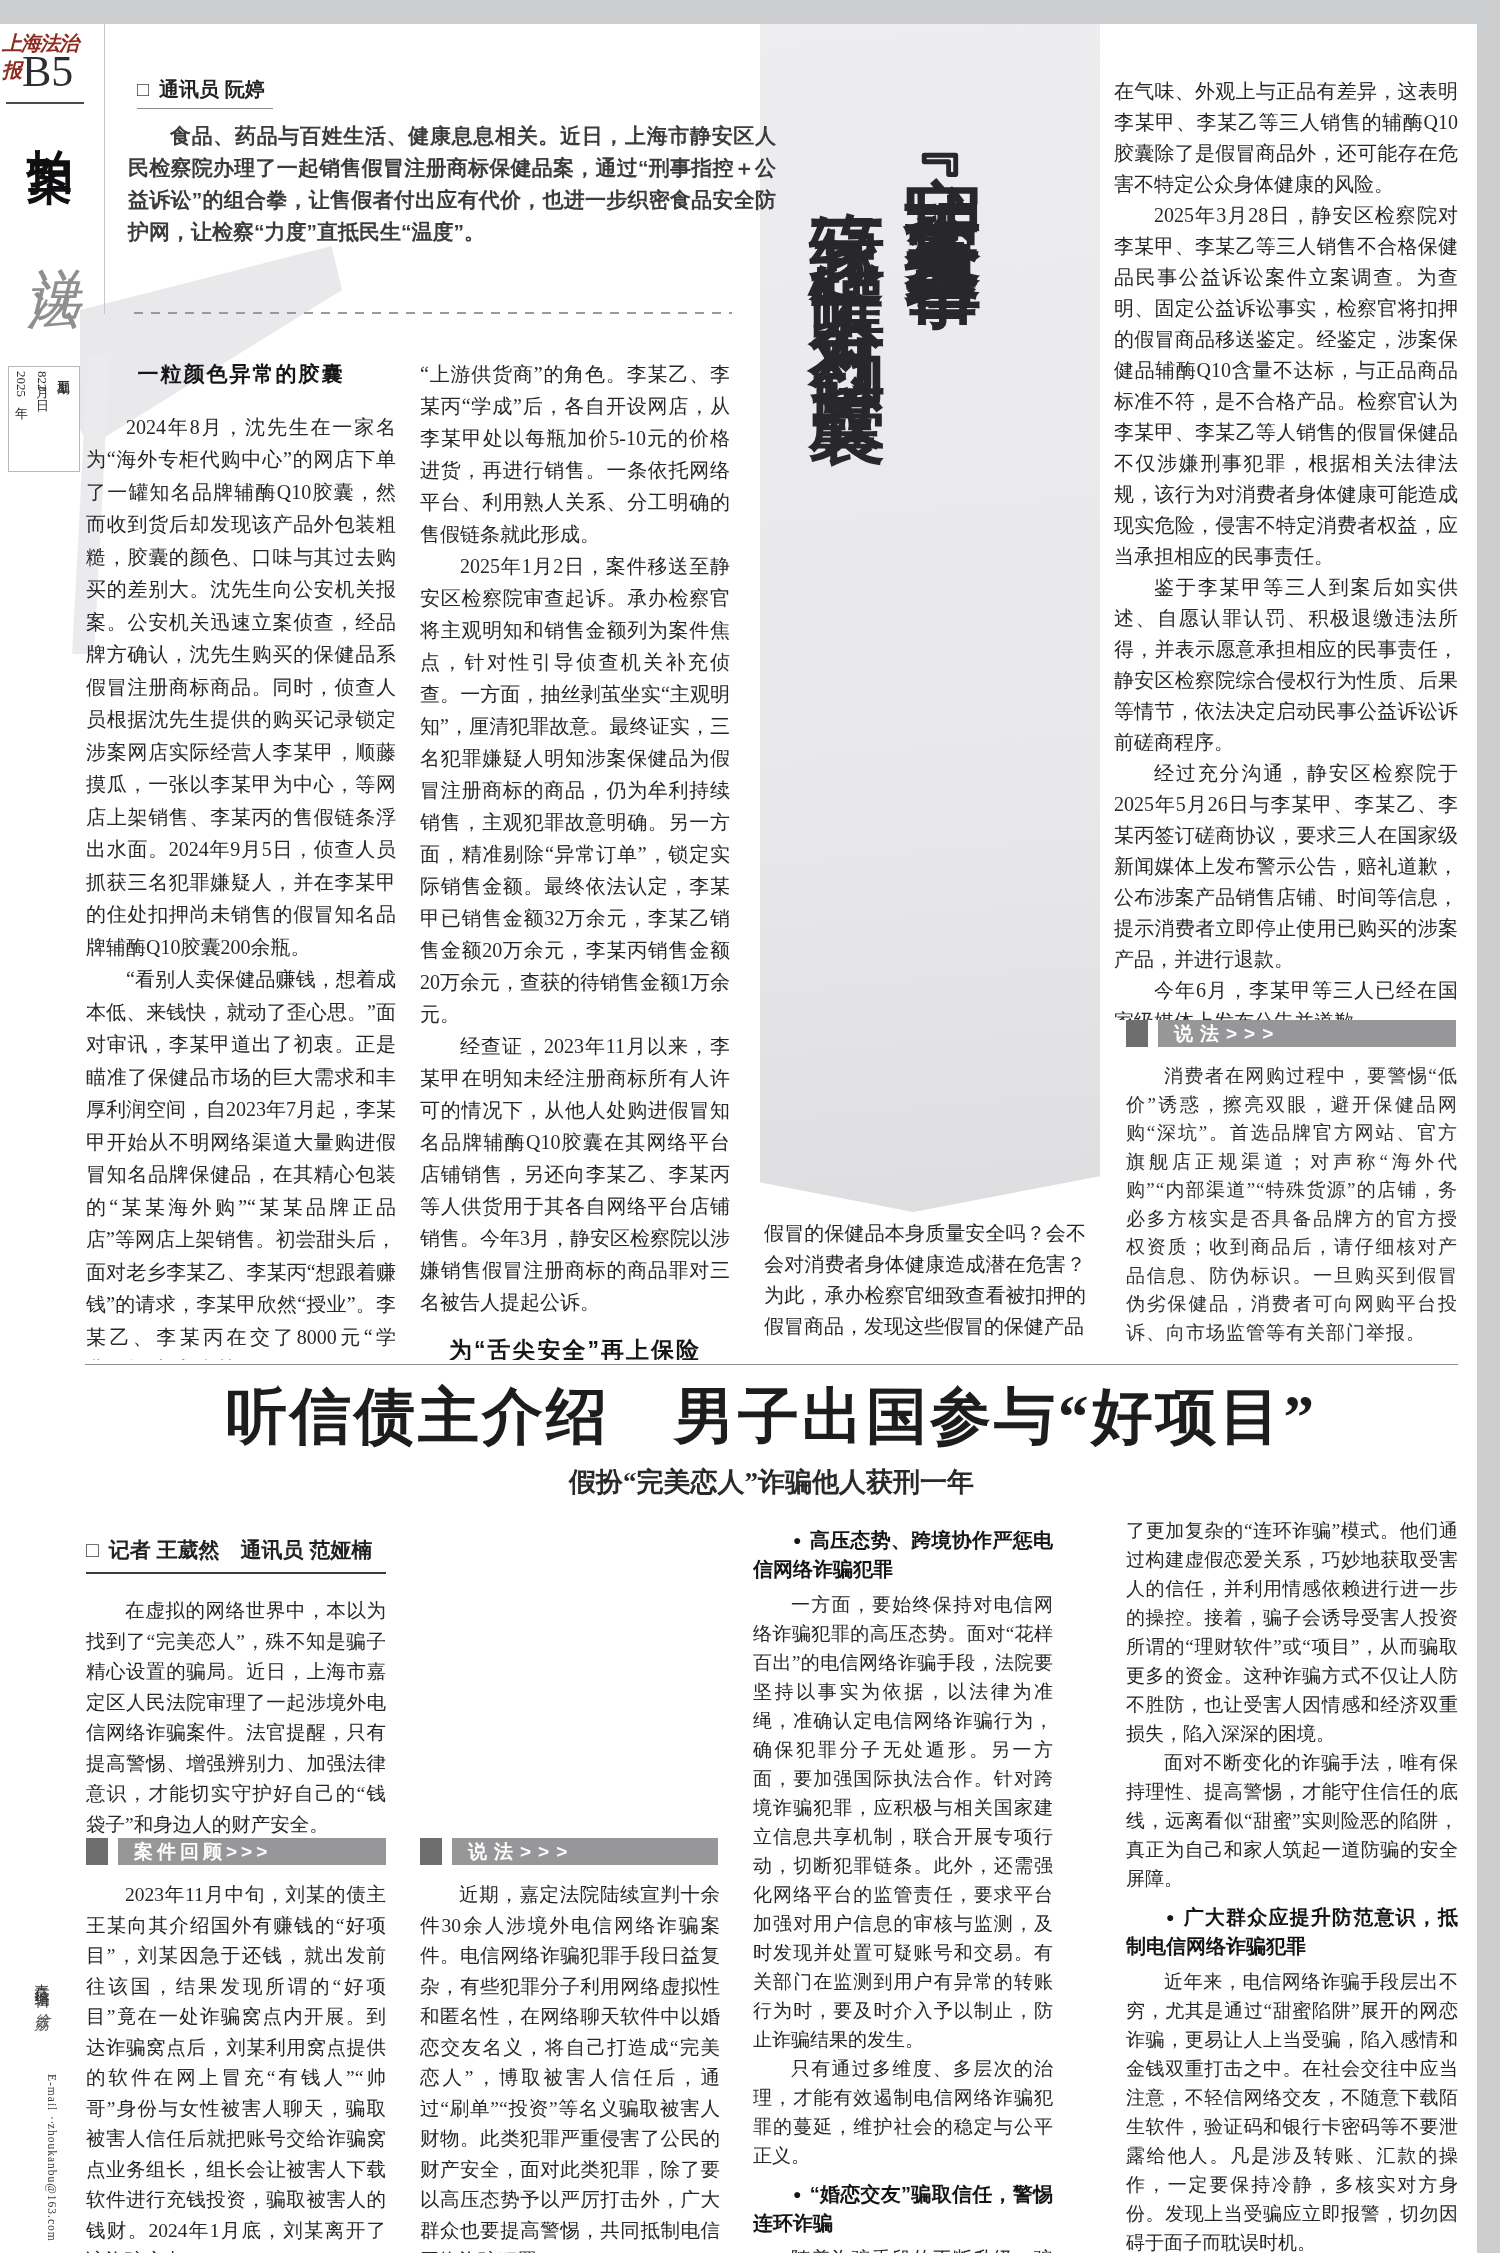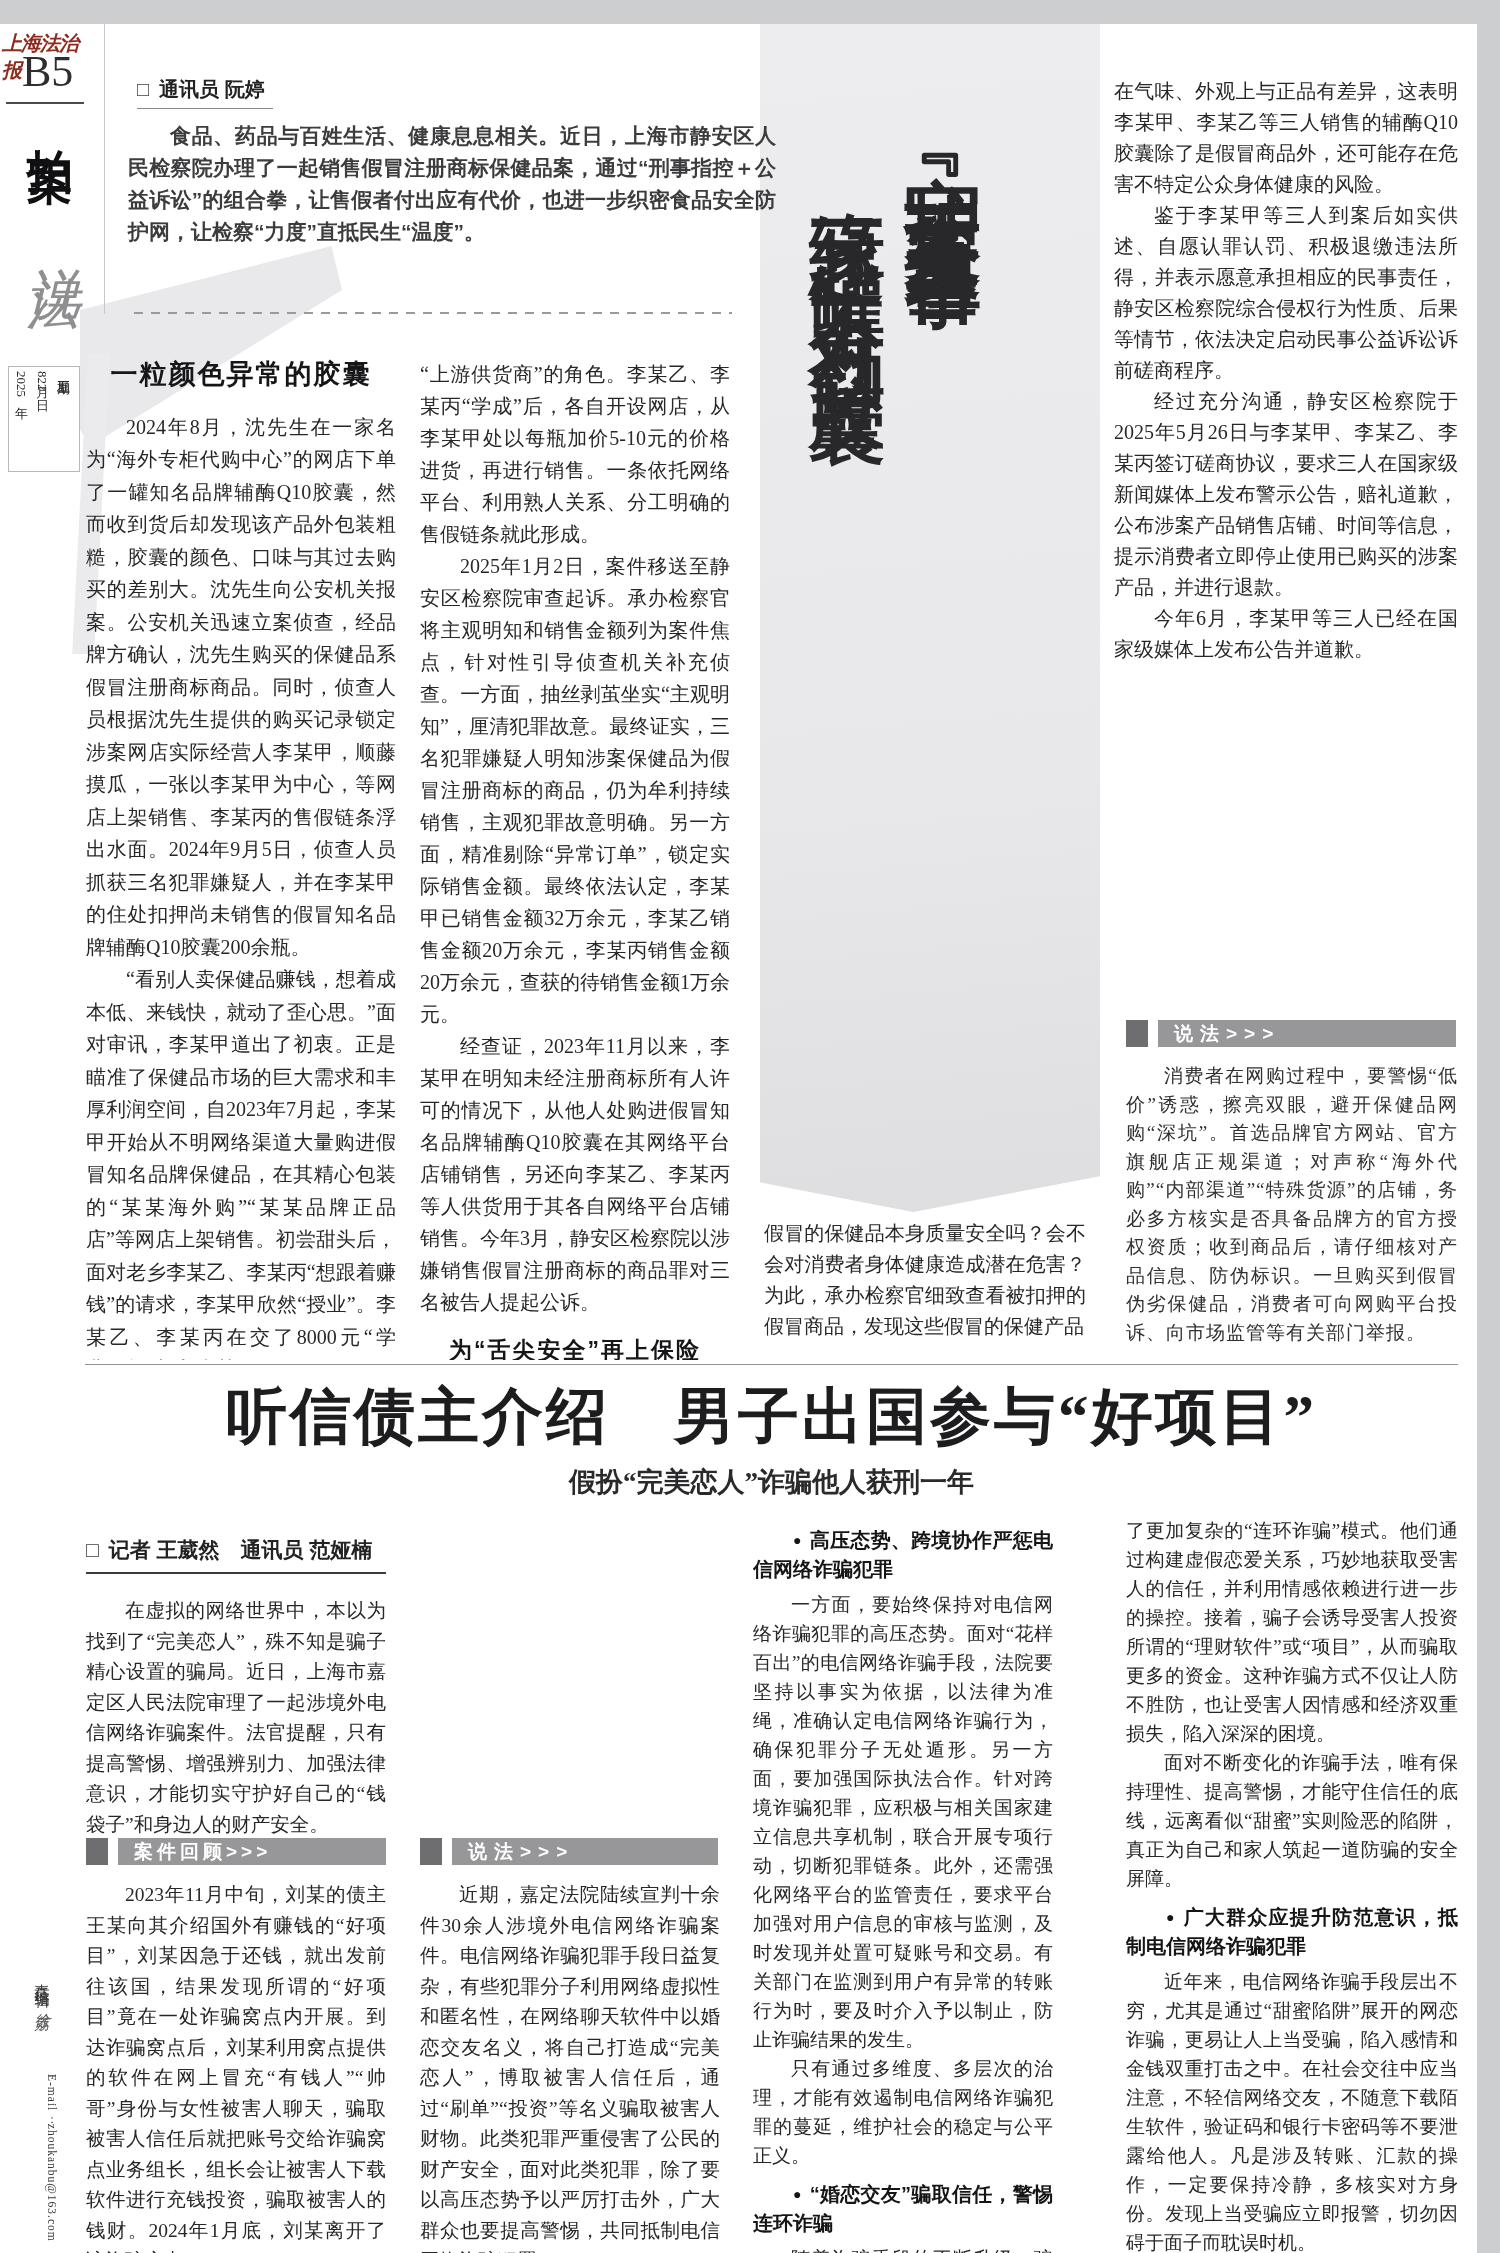--- a/index.html
+++ b/index.html
@@ -42,21 +42,21 @@
   .intro-text{left:128px;top:96px;width:648px;font-size:21px;line-height:32px;font-weight:700;
               text-align:justify;text-indent:2em;color:#3c3c3e;}
   .hl{font-weight:900;color:#28282a;}
   .hl1{left:892px;top:90px;height:990px;font-size:76px;letter-spacing:8px;}
   .hl2{left:796px;top:126px;height:990px;font-size:76px;letter-spacing:18px;}
   .tcol p, .bcol p{margin:0;text-align:justify;text-indent:2em;}
   .tcol p.cont, .bcol p.cont{text-indent:0;}
   .t-col1{left:86px;top:334px;width:310px;height:1002px;font-size:20px;line-height:32.5px;overflow:hidden;}
   .t-col2{left:420px;top:334px;width:310px;height:1002px;font-size:20px;line-height:32px;overflow:hidden;}
   .sec-head{font-weight:900;text-align:center;letter-spacing:2px;color:#161618;}
-  .sec1{font-size:27px;margin:0 0 20px 0;}
+  .sec1{font-size:21px;margin:0 0 20px 0;}
   .sec2{font-size:23px;margin:16px 0 12px 0;text-align:center;}
   .t-under{left:764px;top:1194px;width:322px;height:132px;font-size:20px;line-height:31px;
            text-align:justify;overflow:hidden;}
   .t-col3{left:1114px;top:52px;width:344px;height:944px;font-size:20px;line-height:31px;overflow:hidden;}
   .bar-sq{width:22px;height:27px;background:#6e6e71;}
   .bar{height:27px;background:#97979a;}
   .bar-label{display:block;color:#fff;font-weight:900;font-size:19px;line-height:27px;
              letter-spacing:7px;padding-left:16px;white-space:nowrap;}
   .t-tips{left:1126px;top:1038px;width:332px;height:298px;font-size:19px;line-height:28.5px;
           letter-spacing:1px;color:#313134;text-align:justify;overflow:hidden;}
@@ -128,20 +128,21 @@
     <p>2025年1月2日，案件移送至静安区检察院审查起诉。承办检察官将主观明知和销售金额列为案件焦点，针对性引导侦查机关补充侦查。一方面，抽丝剥茧坐实“主观明知”，厘清犯罪故意。最终证实，三名犯罪嫌疑人明知涉案保健品为假冒注册商标的商品，仍为牟利持续销售，主观犯罪故意明确。另一方面，精准剔除“异常订单”，锁定实际销售金额。最终依法认定，李某甲已销售金额32万余元，李某乙销售金额20万余元，李某丙销售金额20万余元，查获的待销售金额1万余元。</p>
     <p>经查证，2023年11月以来，李某甲在明知未经注册商标所有人许可的情况下，从他人处购进假冒知名品牌辅酶Q10胶囊在其网络平台店铺销售，另还向李某乙、李某丙等人供货用于其各自网络平台店铺销售。今年3月，静安区检察院以涉嫌销售假冒注册商标的商品罪对三名被告人提起公诉。</p>
     <div class="sec-head sec2 sans">为“舌尖安全”再上保险</div>
 
   </div>
 
   <div class="abs t-under">假冒的保健品本身质量安全吗？会不会对消费者身体健康造成潜在危害？为此，承办检察官细致查看被扣押的假冒商品，发现这些假冒的保健产品</div>
 
   <div class="abs t-col3 tcol">
     <p class="cont">在气味、外观上与正品有差异，这表明李某甲、李某乙等三人销售的辅酶Q10胶囊除了是假冒商品外，还可能存在危害不特定公众身体健康的风险。</p>
+    <p>2025年3月28日，静安区检察院对李某甲、李某乙等三人销售不合格保健品民事公益诉讼案件立案调查。为查明、固定公益诉讼事实，检察官将扣押的假冒商品移送鉴定。经鉴定，涉案保健品辅酶Q10含量不达标，与正品商品标准不符，是不合格产品。检察官认为李某甲、李某乙等人销售的假冒保健品不仅涉嫌刑事犯罪，根据相关法律法规，该行为对消费者身体健康可能造成现实危险，侵害不特定消费者权益，应当承担相应的民事责任。</p>
     <p>鉴于李某甲等三人到案后如实供述、自愿认罪认罚、积极退缴违法所得，并表示愿意承担相应的民事责任，静安区检察院综合侵权行为性质、后果等情节，依法决定启动民事公益诉讼诉前磋商程序。</p>
     <p>经过充分沟通，静安区检察院于2025年5月26日与李某甲、李某乙、李某丙签订磋商协议，要求三人在国家级新闻媒体上发布警示公告，赔礼道歉，公布涉案产品销售店铺、时间等信息，提示消费者立即停止使用已购买的涉案产品，并进行退款。</p>
     <p>今年6月，李某甲等三人已经在国家级媒体上发布公告并道歉。</p>
   </div>
 
   <div class="abs bar-sq" style="left:1126px;top:996px;"></div>
   <div class="abs bar" style="left:1158px;top:996px;width:298px;">
     <span class="bar-label sans">说法&gt;&gt;&gt;</span>
   </div>
   <div class="abs t-tips">

